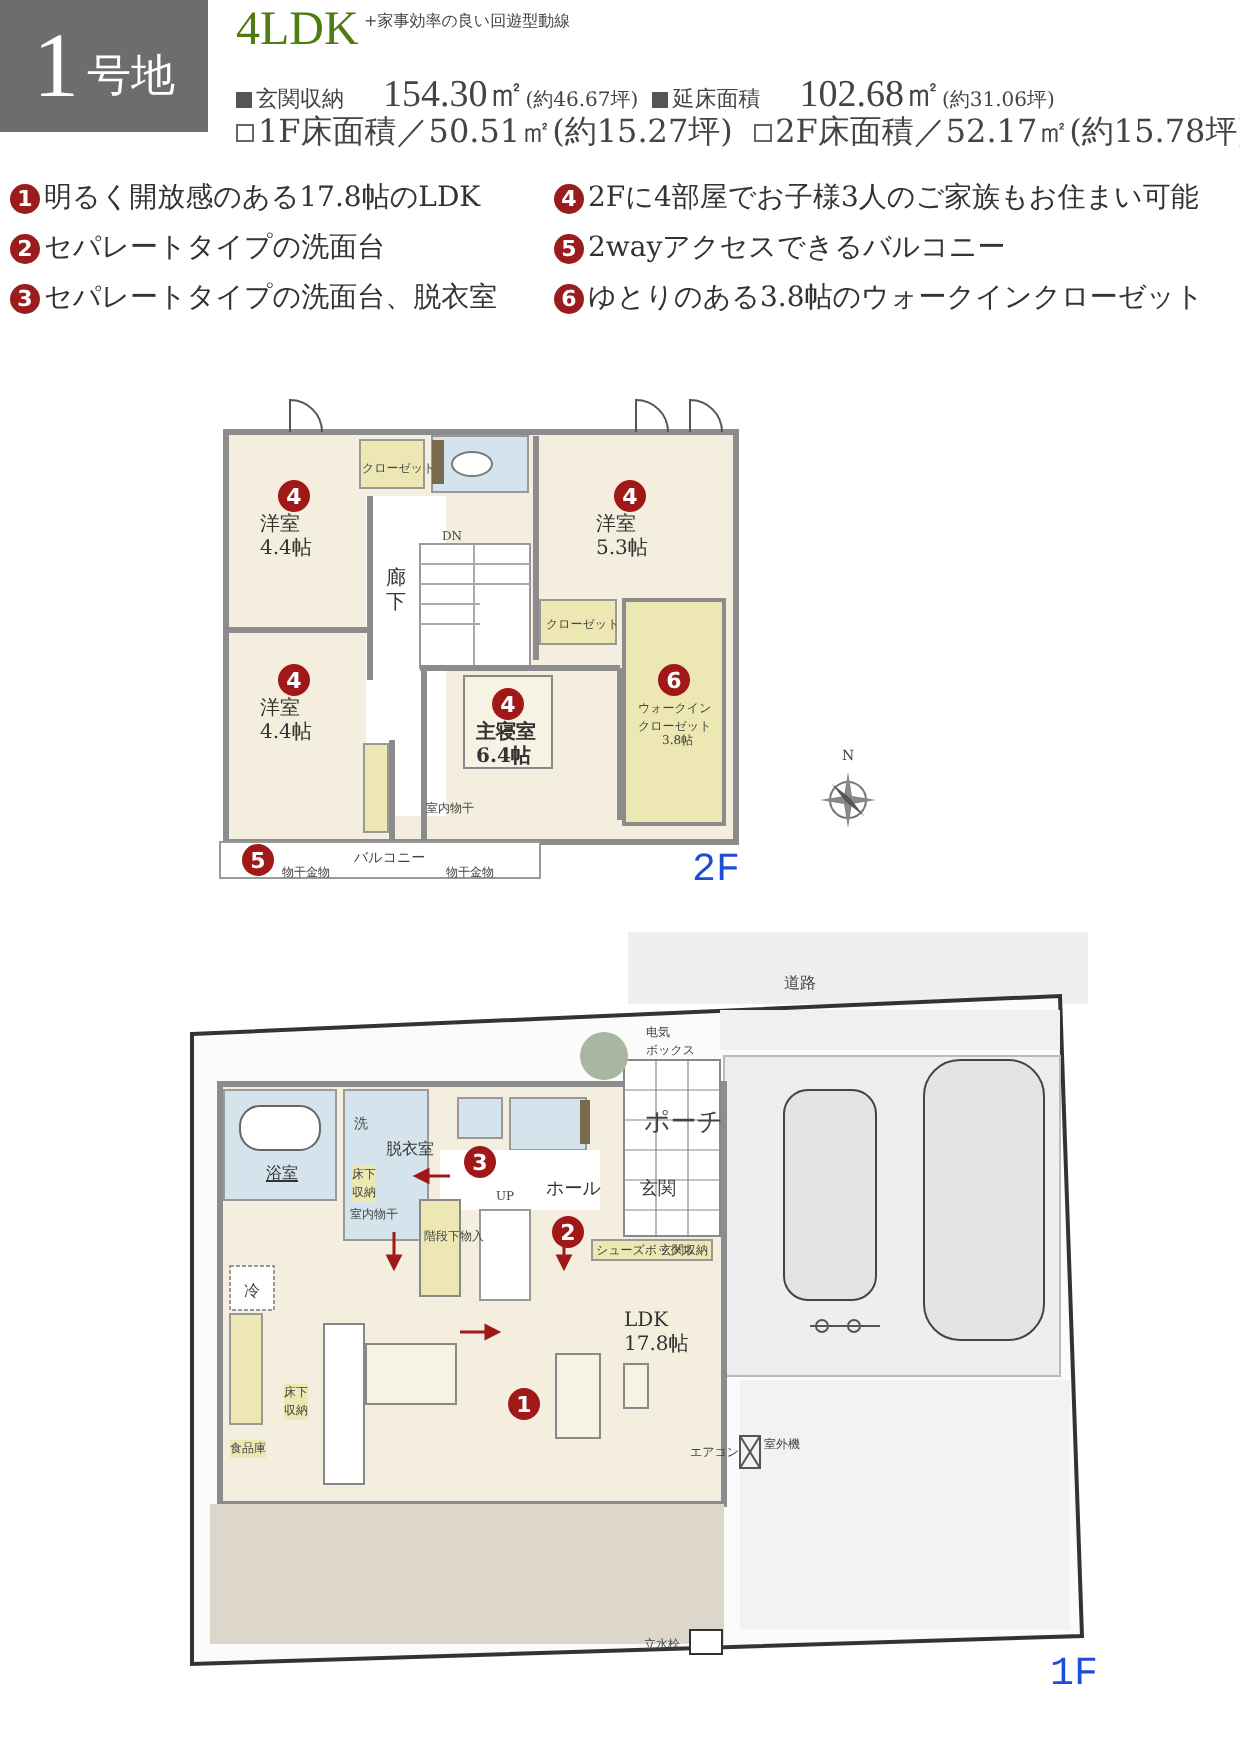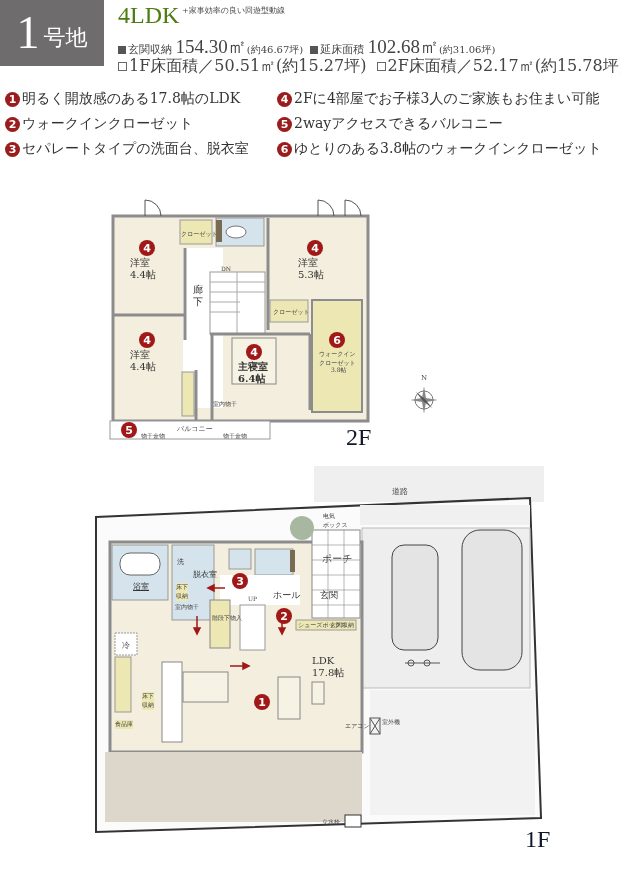--- a/index.html
+++ b/index.html
@@ -5,30 +5,30 @@
   html,body{margin:0;padding:0;background:#fff;}
   body{width:620px;height:870px;position:relative;overflow:hidden;font-family:"DejaVu Serif","Liberation Serif",serif;color:#333;}
   .badge{position:absolute;left:0;top:0;width:104px;height:66px;background:#6e6c6c;color:#fff;display:flex;align-items:center;justify-content:center;}
   .badge .num{font-size:46px;font-family:"Liberation Serif",serif;line-height:1;}
   .badge .lbl{font-size:22px;margin-left:4px;margin-top:10px;}
   .hdr-layout{position:absolute;left:118px;top:2px;font-size:24px;font-family:"Liberation Serif",serif;color:#4d7c0f;}
   .hdr-sub{position:absolute;left:182px;top:5px;font-size:8px;color:#444;}
   .area-row{position:absolute;left:118px;font-size:11px;color:#444;white-space:nowrap;}
   .area-row .sq{display:inline-block;width:8px;height:8px;background:#555;margin-right:2px;vertical-align:middle;}
   .area-row .sq.o{background:#fff;border:1px solid #666;width:7px;height:7px;}
-  .area-row .big{font-size:19px;font-family:"Liberation Serif",serif;}
+  .area-row .big{font-size:19px;font-family:"Liberation Serif",serif;margin-left:16px;}
   .area-row .sm{font-size:10px;}
   .features{position:absolute;left:5px;top:90px;width:615px;}
   .feat{position:absolute;font-size:14px;color:#333;white-space:nowrap;display:flex;align-items:center;}
   .dot{display:inline-flex;width:15px;height:15px;border-radius:50%;background:#9b1c1c;color:#fff;font-size:11px;align-items:center;justify-content:center;font-family:"DejaVu Sans",sans-serif;font-weight:bold;margin-right:2px;}
   .plan{position:absolute;}
   .lbl-txt{position:absolute;font-size:10px;color:#333;text-align:left;line-height:1.2;white-space:nowrap;}
   .lbl-s{font-size:6px;color:#444;position:absolute;white-space:nowrap;}
   .mk{position:absolute;width:16px;height:16px;border-radius:50%;background:#a01818;color:#fff;font-size:11px;display:flex;align-items:center;justify-content:center;font-family:"DejaVu Sans",sans-serif;font-weight:bold;}
-  .floor-lbl{position:absolute;font-size:24px;font-family:Liberation Serif, serif;color:#0f172a;}
+  .floor-lbl{position:absolute;font-size:20px;font-family:Liberation Mono, monospace;color:#1d4ed8;}
 </style>
 </head>
 <body>
 
 <div class="badge">
   <span class="num">1</span>
   <span class="lbl">号地</span>
 </div>
 <div class="hdr-layout">4LDK</div>
 <div class="hdr-sub">+家事効率の良い回遊型動線</div>
@@ -44,21 +44,21 @@
   &nbsp;<span class="sq o"></span><span>2F床面積／</span><span>52.17㎡</span><span>(約15.78坪)</span>
 </div>
 
 <div class="features">
   <div class="feat" style="left:0;top:0;">
       <span class="dot">1</span>
       <span>明るく開放感のある17.8帖のLDK</span>
     </div>
   <div class="feat" style="left:0;top:25px;">
       <span class="dot">2</span>
-      <span>ウォークインクローゼット</span>
+      <span>セパレートタイプの洗面台</span>
     </div>
   <div class="feat" style="left:0;top:50px;">
       <span class="dot">3</span>
       <span>セパレートタイプの洗面台、脱衣室</span>
     </div>
   <div class="feat" style="left:272px;top:0;">
       <span class="dot">4</span>
       <span>2Fに4部屋でお子様3人のご家族もお住まい可能</span>
     </div>
   <div class="feat" style="left:272px;top:25px;">
@@ -227,21 +227,21 @@
       </g>
 
     <rect x="370" y="718" width="10" height="16" fill="none" stroke="#555"></rect>
     <line x1="370" y1="718" x2="380" y2="734" stroke="#555"></line>
       <line x1="380" y1="718" x2="370" y2="734" stroke="#555"></line>
   </svg>
 
   <div class="lbl-s" style="left:392px;top:486px;font-size:8px;">道路</div>
   <div class="lbl-s" style="left:323px;top:512px;white-space:pre;">电気
 ボックス</div>
-  <div class="lbl-s" style="left:322px;top:552px;font-size:10px;">ポーチ</div>
+  <div class="lbl-s" style="left:322px;top:552px;font-size:13px;">ポーチ</div>
   <div class="lbl-txt" style="left:320px;top:590px;font-size:9px;">玄関</div>
   <div class="lbl-txt" style="left:273px;top:590px;font-size:9px;">ホール</div>
   <div class="lbl-s" style="left:248px;top:595px;">UP</div>
   <div class="lbl-txt" style="left:133px;top:582px;font-size:8px;text-decoration:underline;">浴室</div>
   <div class="lbl-txt" style="left:193px;top:570px;font-size:8px;">脱衣室</div>
   <div class="lbl-s" style="left:177px;top:557px;font-size:7px;">洗</div>
   <div class="lbl-s" style="left:176px;top:583px;white-space:pre;background:#ece7b3;">床下
 収納</div>
   <div class="lbl-s" style="left:175px;top:603px;">室内物干</div>
   <div class="lbl-s" style="left:212px;top:614px;">階段下物入</div>

